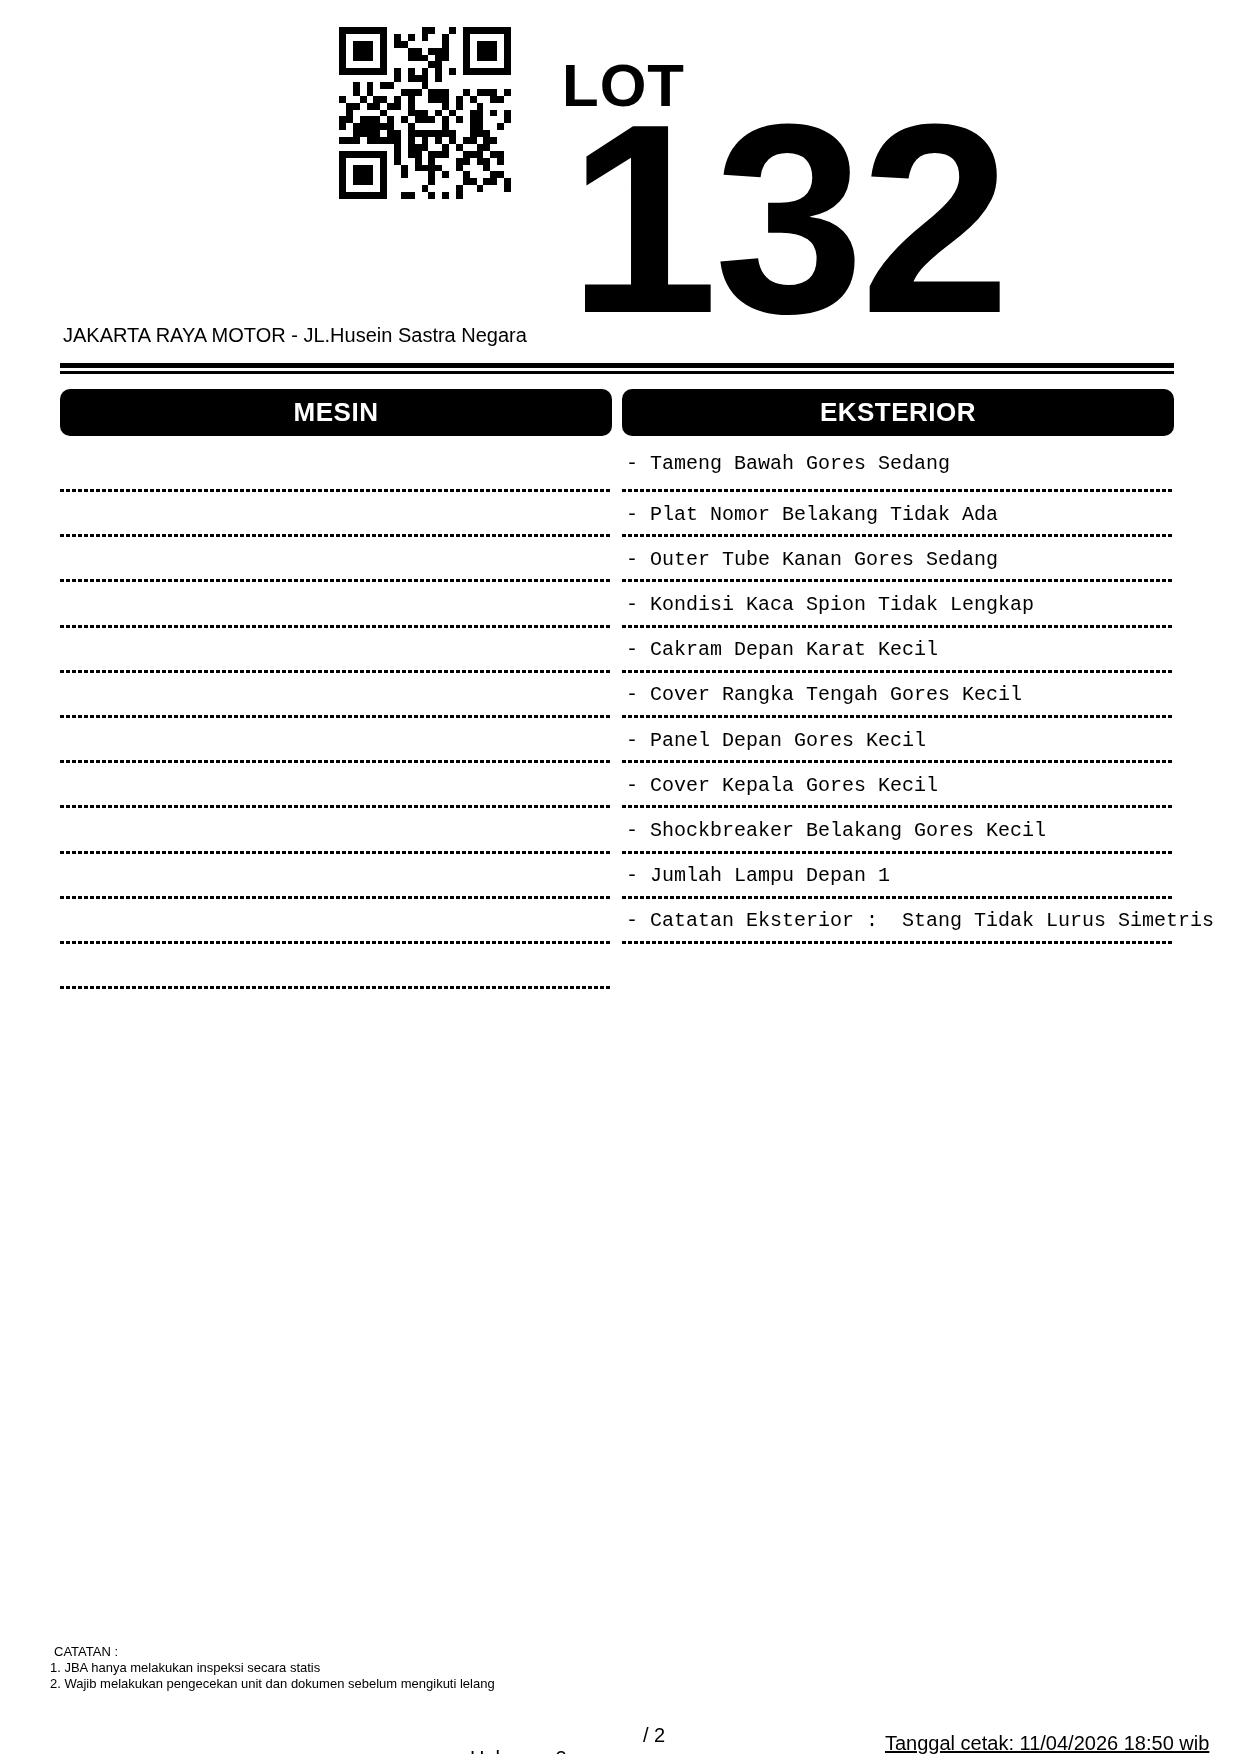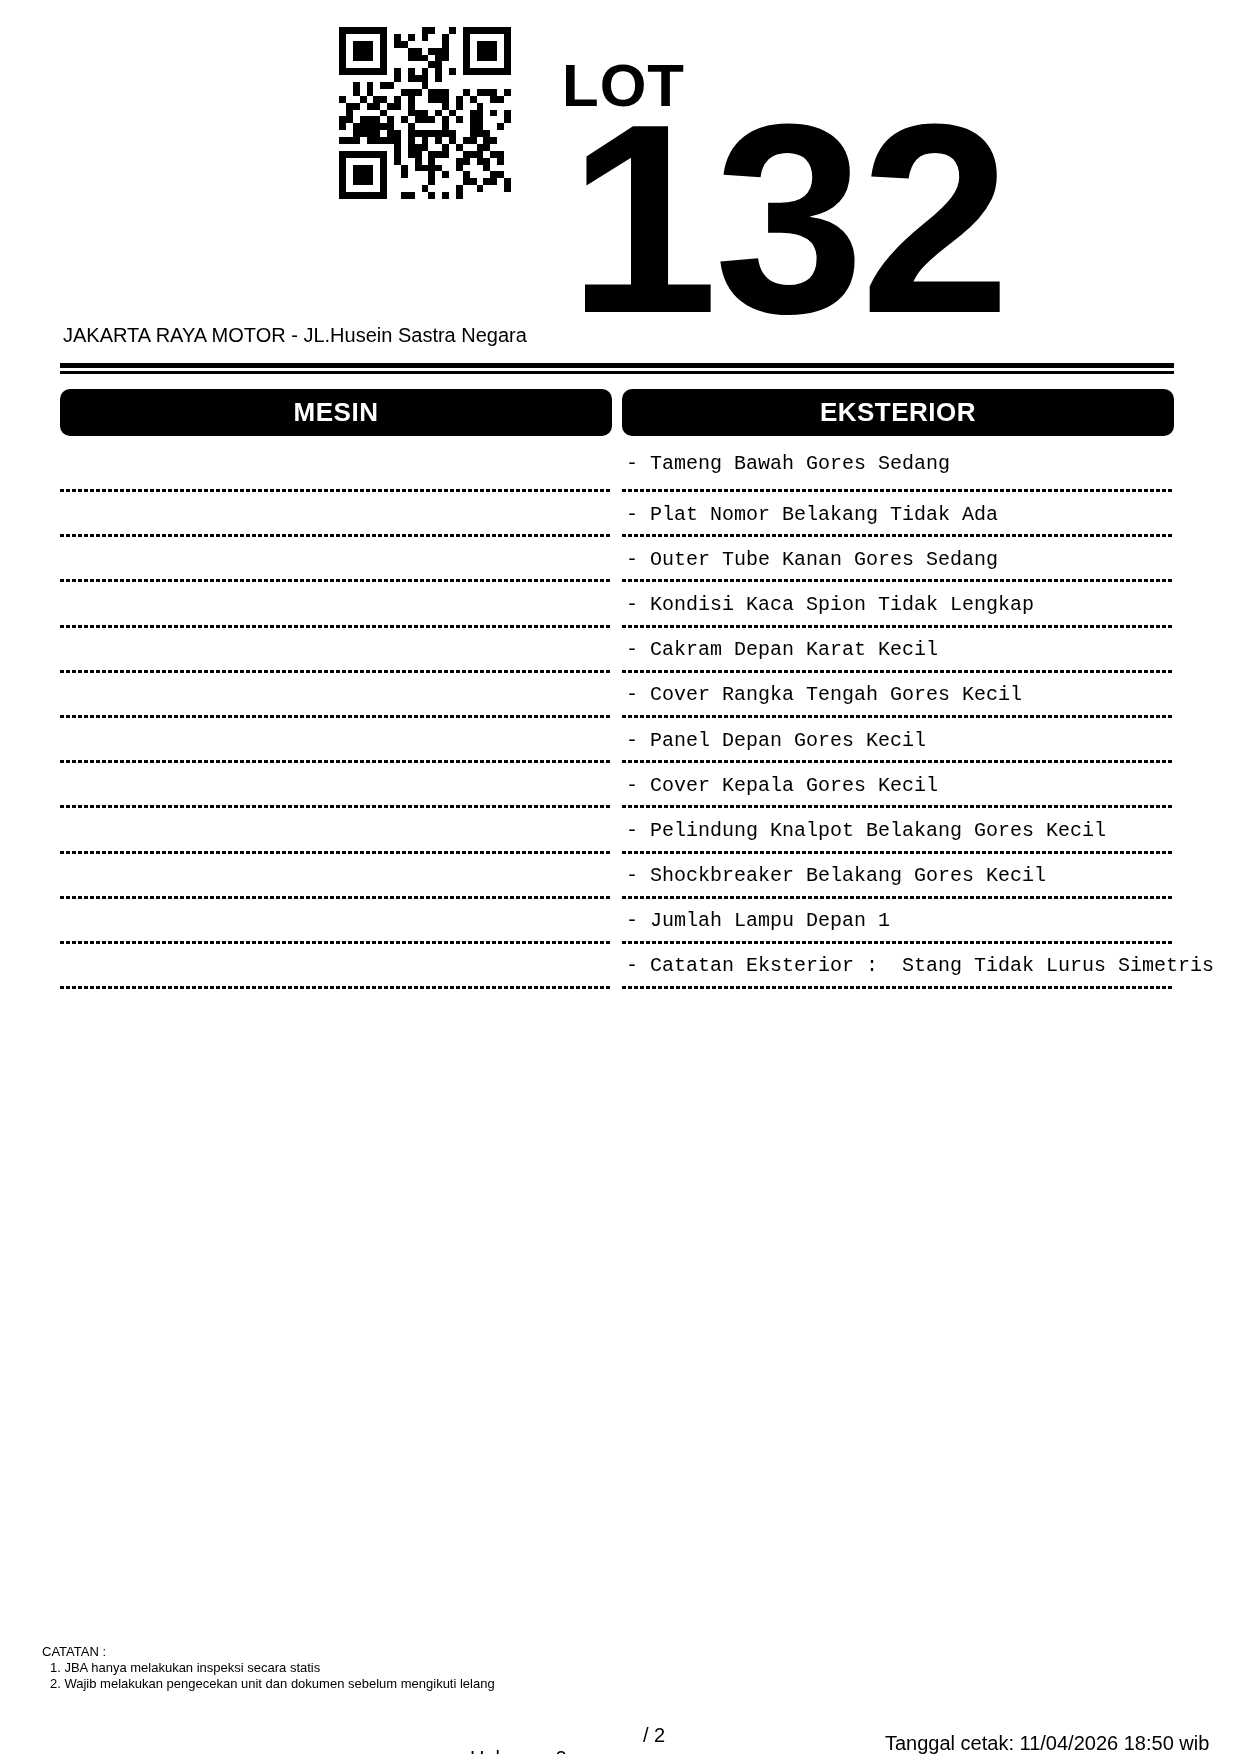--- a/index.html
+++ b/index.html
@@ -97,21 +97,21 @@
   .item-text {
     font-size: 20px;
     line-height: 1.1;
     white-space: pre;
     font-family: Liberation Mono, monospace;
   }
 
   
   .notes-title {
     position: absolute;
-    left: 42px;
+    left: 54px;
     top: 1644px;
     font-size: 13px;
     line-height: 15px;
   }
   .notes {
     position: absolute;
     left: 50px;
     top: 1660px;
     font-size: 13px;
     line-height: 15.5px;
@@ -127,20 +127,21 @@
     position: absolute;
     left: 643px;
     top: 1724px;
     font-size: 20px;
   }
   .print-date {
     position: absolute;
     left: 885px;
     top: 1732px;
     font-size: 20px;
+    text-decoration: underline;
   }
 </style>
 </head>
 <body>
 
 <div class="page">
 
   <svg class="qr" viewBox="0 0 25 25" shape-rendering="crispEdges" aria-hidden="true">
       <rect x="0" y="0" width="25" height="25" fill="#fff"></rect>
       <rect x="12" y="0" width="1" height="1" fill="#000"></rect>
@@ -425,23 +426,20 @@
           <div class="item-row">
             <span class="item-text">- Cover Rangka Tengah Gores Kecil</span>
           </div>
           <div class="item-row">
             <span class="item-text">- Panel Depan Gores Kecil</span>
           </div>
           <div class="item-row">
             <span class="item-text">- Cover Kepala Gores Kecil</span>
           </div>
           <div class="item-row">
-            <span class="item-text">- Pelindung Knalpot Belakang Gores Kecil</span>
-          </div>
-          <div class="item-row">
             <span class="item-text">- Shockbreaker Belakang Gores Kecil</span>
           </div>
           <div class="item-row">
             <span class="item-text">- Jumlah Lampu Depan 1</span>
           </div>
           <div class="item-row">
             <span class="item-text">- Catatan Eksterior :  Stang Tidak Lurus Simetris</span>
           </div>
         </div>
     </div>

